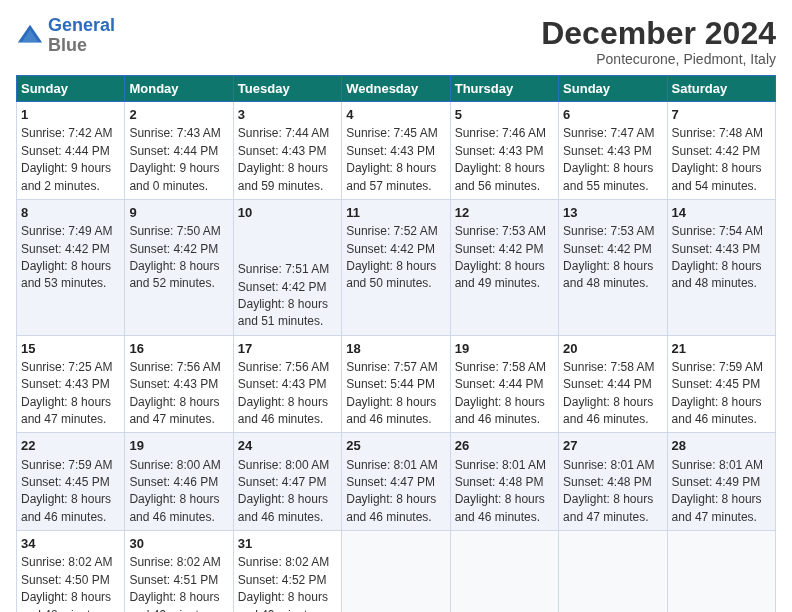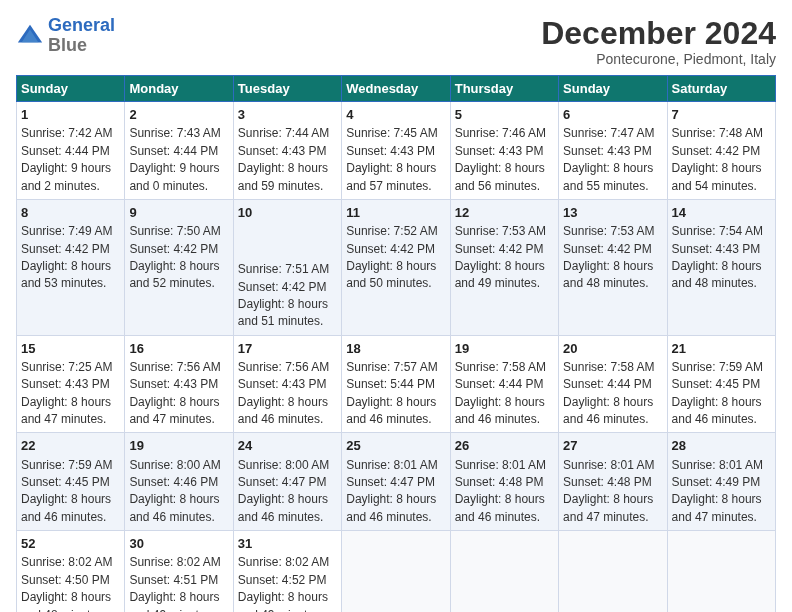--- a/index.html
+++ b/index.html
@@ -333,21 +333,21 @@
           <td>
             <span class="day-num">28</span>
             <div class="day-info" style="white-space: pre-line;">Sunrise: 8:01 AM
 Sunset: 4:49 PM
 Daylight: 8 hours
 and 47 minutes.</div>
           </td>
         </tr>
         <tr>
           <td>
-            <span class="day-num">52</span>
+            <span class="day-num">34</span>
             <div class="day-info" style="white-space: pre-line;">Sunrise: 8:02 AM
 Sunset: 4:50 PM
 Daylight: 8 hours
 and 48 minutes.</div>
           </td>
           <td>
             <span class="day-num">30</span>
             <div class="day-info" style="white-space: pre-line;">Sunrise: 8:02 AM
 Sunset: 4:51 PM
 Daylight: 8 hours

